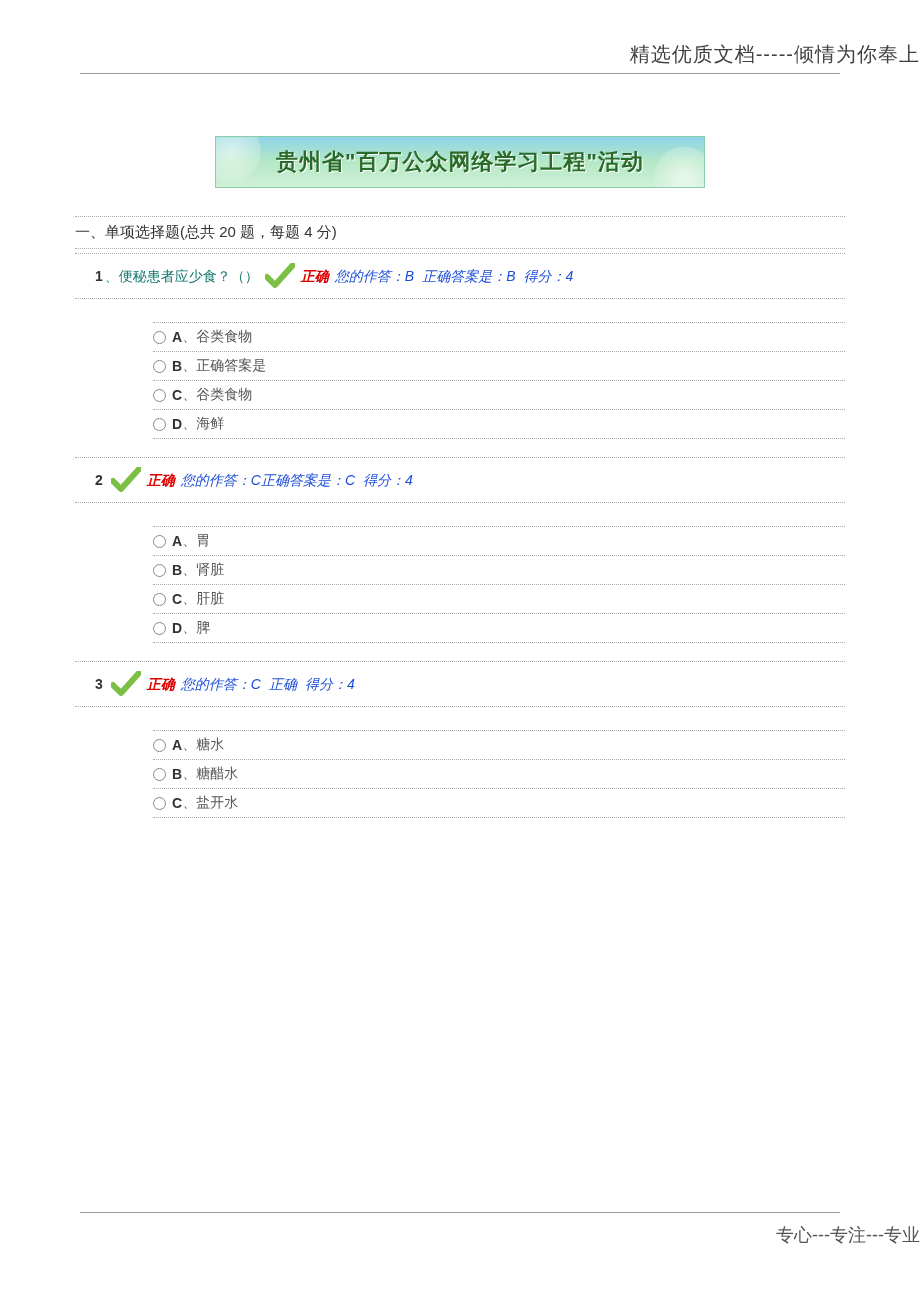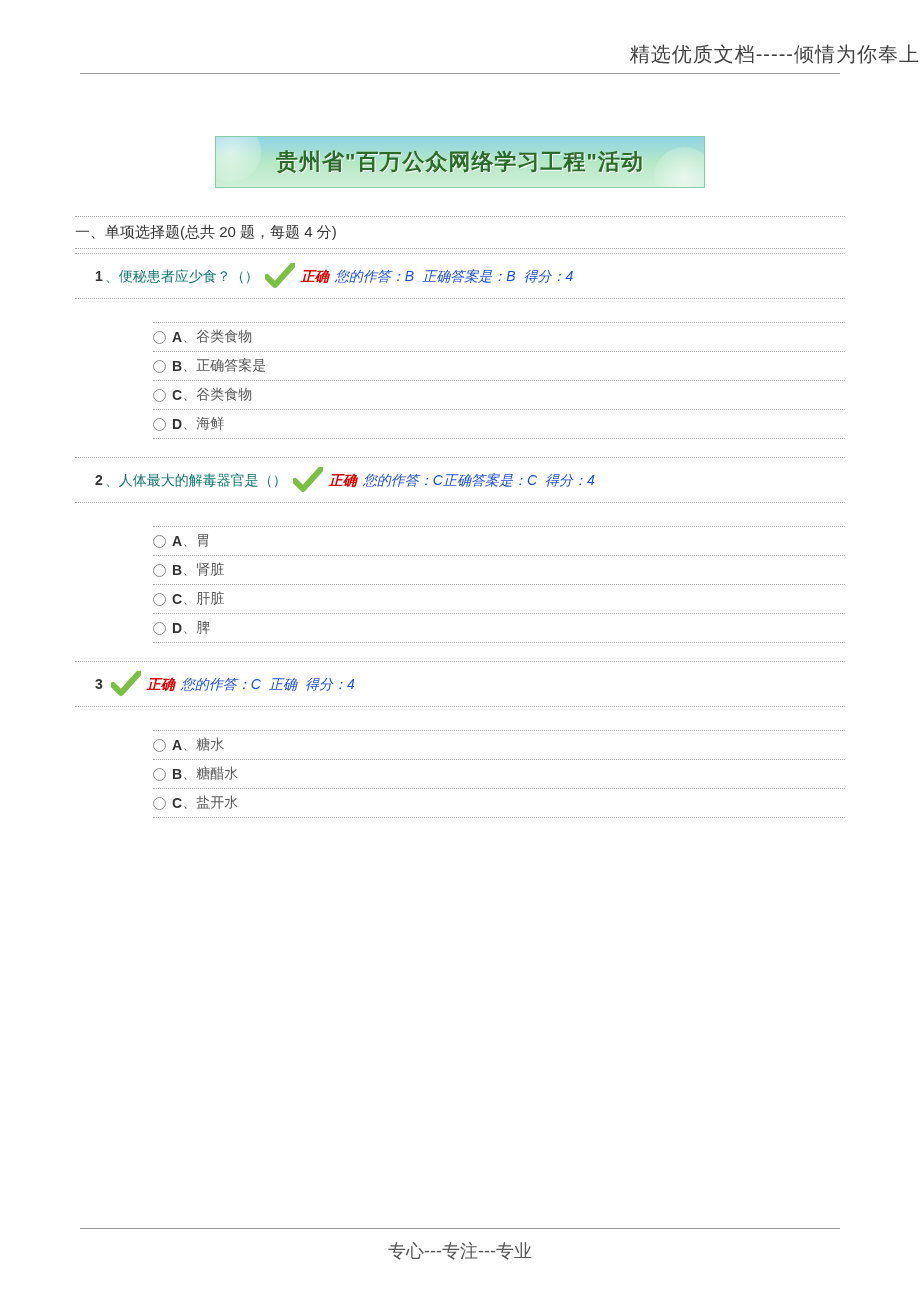--- a/index.html
+++ b/index.html
@@ -119,23 +119,23 @@
       height: 13px;
       border: 1px solid #888;
       border-radius: 50%;
       margin-right: 6px;
       background: #fff;
     }
     .opt-letter { font-weight: bold; color: #333; }
     .opt-text { color: #555; }
     .page-footer {
       position: absolute;
-      bottom: 39px;
+      bottom: 55px;
       width: 100%;
-      text-align: center;
+      text-align: right;
       font-size: 18px;
       color: #555;
     }
     .footer-line {
       width: 760px;
       height: 1px;
       background: #999;
       margin: 0 auto 10px;
     }
   </style>
@@ -186,21 +186,20 @@
           <span class="radio"></span>
           <span class="opt-letter">D</span>
           <span class="opt-text">、海鲜</span>
         </div>
     </div>
   </div>
 
   <div class="question-block">
     <div class="question-text">
       <span class="q-num">2</span>
-      <span class="q-body">、人体最大的解毒器官是（）</span>
       <span class="checkmark">
         <svg viewBox="0 0 30 26">
             <path d="M2 14 L10 22 L28 2" stroke="#7bc043" stroke-width="6" fill="none" stroke-linecap="round" stroke-linejoin="round"></path>
           </svg>
       </span>
       <span class="correct-label">正确</span>
       <span class="answer-info">您的作答：C</span>
       <span class="answer-info" style="">正确答案是：C</span>
       <span class="answer-info" style="margin-left:8px">得分：4</span>
     </div>

